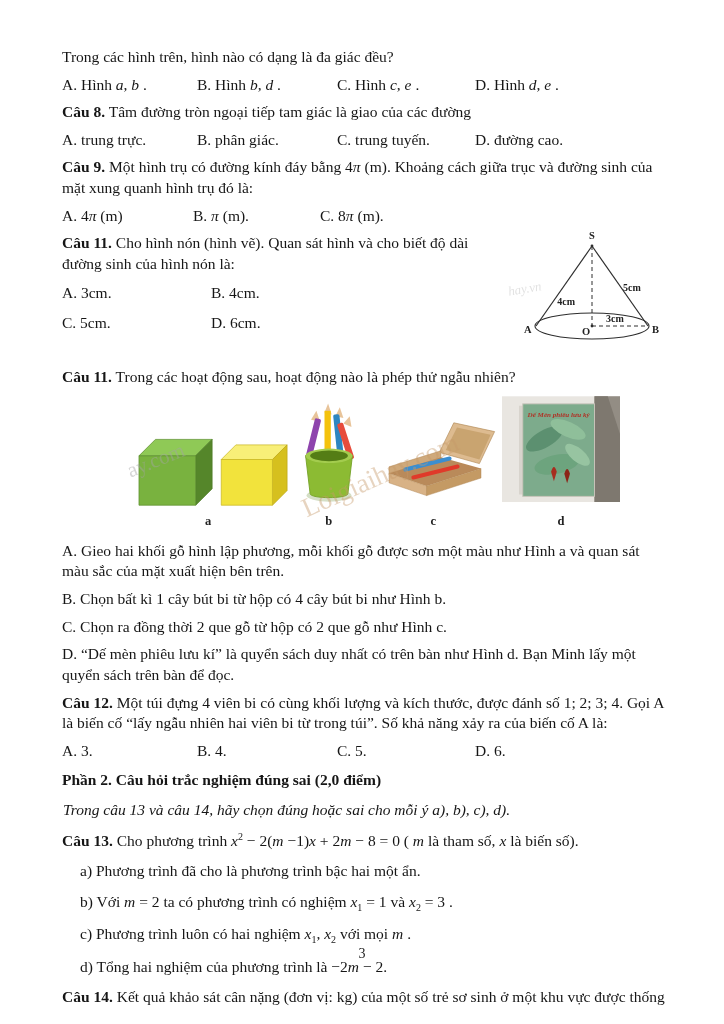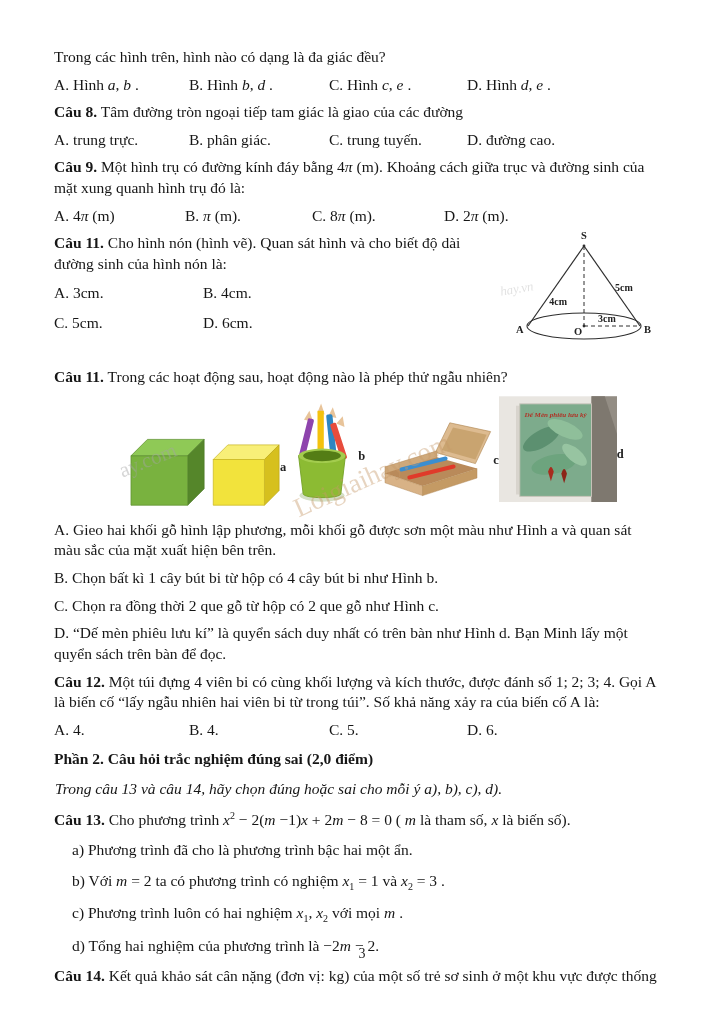--- a/index.html
+++ b/index.html
@@ -5,32 +5,32 @@
   html,body{margin:0;padding:0;background:#fff;}
   .page{
     position:relative;
     width:724px;height:1024px;
     background:#ffffff;
     font-family:"Liberation Serif",serif;
     font-size:15.5px;
     color:#161616;
     overflow:hidden;
   }
-  .content{position:absolute;left:54px;top:40px;width:606px;}
+  .content{position:absolute;left:62px;top:40px;width:606px;}
   .para{margin:7px 0;line-height:1.33;}
   .qlabel{font-weight:bold;}
   .optrow4{display:grid;grid-template-columns:135px 140px 138px auto;margin:5px 0;line-height:1.33;}
   .optrow4b{display:grid;grid-template-columns:131px 127px 132px auto;margin:7px 0;line-height:1.33;}
   .optrow2{display:grid;grid-template-columns:138px auto;margin:9px 0;line-height:1.33;width:320px;gap:11px;}
   .q10wrap{overflow:visible;}
   .cone-fig{float:right;width:152px;height:120px;margin:-4px 0 4px 12px;position:relative;}
   .cone-fig .wm{position:absolute;left:-8px;top:52px;font-size:13px;color:rgba(150,150,150,0.28);transform:rotate(-10deg);font-style:italic;white-space:nowrap;}
   .clear{clear:both;}
   .figrow{display:flex;justify-content:space-between;align-items:flex-end;width:492px;margin:8px 0 4px 66px;position:relative;}
-  .figcol{display:flex;flex-direction:row;align-items:center;justify-content:flex-end;}
+  .figcol{display:flex;flex-direction:column;align-items:center;justify-content:flex-end;}
   .figlabel{font-weight:bold;font-size:12.5px;margin-top:6px;color:#222;}
   .wm-left{position:absolute;left:-2px;top:52px;font-size:21px;color:rgba(165,165,165,0.45);transform:rotate(-22deg);pointer-events:none;}
   .wm-center{position:absolute;left:168px;top:64px;font-size:27px;color:rgba(198,152,104,0.42);transform:rotate(-24deg);pointer-events:none;white-space:nowrap;}
   .part2-head{font-weight:bold;margin:9px 0;line-height:1.33;}
   .part2-note{font-style:italic;margin:9px 1px;line-height:1.33;}
   .subitem{margin:10px 0;padding-left:18px;line-height:1.33;}
   .pagenum{position:absolute;left:0;width:724px;top:946px;text-align:center;font-size:14px;color:#222;}
   sub,sup{font-size:10px;}
   svg text{font-family:"Liberation Serif",serif;}
 </style>
@@ -54,21 +54,20 @@
       <span>B. phân giác.</span>
       <span>C. trung tuyến.</span>
       <span>D. đường cao.</span>
     </div>
 
     <p class="para"><b class="qlabel">Câu 9.</b><span> Một hình trụ có đường kính đáy bằng 4<i>π</i> (m). Khoảng cách giữa trục và đường sinh của mặt xung quanh hình trụ đó là:</span></p>
     <div class="optrow4b">
       <span>A. 4<i>π</i> (m)</span>
       <span>B. <i>π</i> (m).</span>
       <span>C. 8<i>π</i> (m).</span>
-      <span>D. 2<i>π</i> (m).</span>
     </div>
 
     <div class="q10wrap">
       <div class="cone-fig">
         <span class="wm">hay.vn</span>
         <svg width="152" height="120" viewBox="0 0 152 120">
           <ellipse cx="76" cy="97" rx="57" ry="13" fill="none" stroke="#2e2e2e" stroke-width="1.1"></ellipse>
           <line x1="76" y1="17" x2="20" y2="97" stroke="#2e2e2e" stroke-width="1.2"></line>
           <line x1="76" y1="17" x2="132" y2="97" stroke="#2e2e2e" stroke-width="1.2"></line>
           <line x1="76" y1="17" x2="76" y2="97" stroke="#2e2e2e" stroke-width="1" stroke-dasharray="4 3"></line>
@@ -165,21 +164,21 @@
       </div>
     </div>
 
     <p class="para" style="margin-top:12px;">A. Gieo hai khối gỗ hình lập phương, mỗi khối gỗ được sơn một màu như Hình a và quan sát màu sắc của mặt xuất hiện bên trên.</p>
     <p class="para">B. Chọn bất kì 1 cây bút bi từ hộp có 4 cây bút bi như Hình b.</p>
     <p class="para">C. Chọn ra đồng thời 2 que gỗ từ hộp có 2 que gỗ như Hình c.</p>
     <p class="para">D. “Dế mèn phiêu lưu kí” là quyển sách duy nhất có trên bàn như Hình d. Bạn Minh lấy một quyển sách trên bàn để đọc.</p>
 
     <p class="para"><b class="qlabel">Câu 12.</b><span> Một túi đựng 4 viên bi có cùng khối lượng và kích thước, được đánh số 1; 2; 3; 4. Gọi A là biến cố “lấy ngẫu nhiên hai viên bi từ trong túi”. Số khả năng xảy ra của biến cố A là:</span></p>
     <div class="optrow4">
-      <span>A. 4.</span>
+      <span>A. 3.</span>
       <span>B. 4.</span>
       <span>C. 5.</span>
       <span>D. 6.</span>
     </div>
 
     <p class="part2-head">Phần 2. Câu hỏi trắc nghiệm đúng sai (2,0 điểm)</p>
     <p class="part2-note">Trong câu 13 và câu 14, hãy chọn đúng hoặc sai cho mỗi ý a), b), c), d).</p>
 
     <p class="para"><b class="qlabel">Câu 13.</b><span> Cho phương trình <i>x</i><sup>2</sup> − 2(<i>m</i> −1)<i>x</i> + 2<i>m</i> − 8 = 0 ( <i>m</i> là tham số, <i>x</i> là biến số).</span></p>
     <p class="subitem">a)  Phương trình đã cho là phương trình bậc hai một ẩn.</p>

